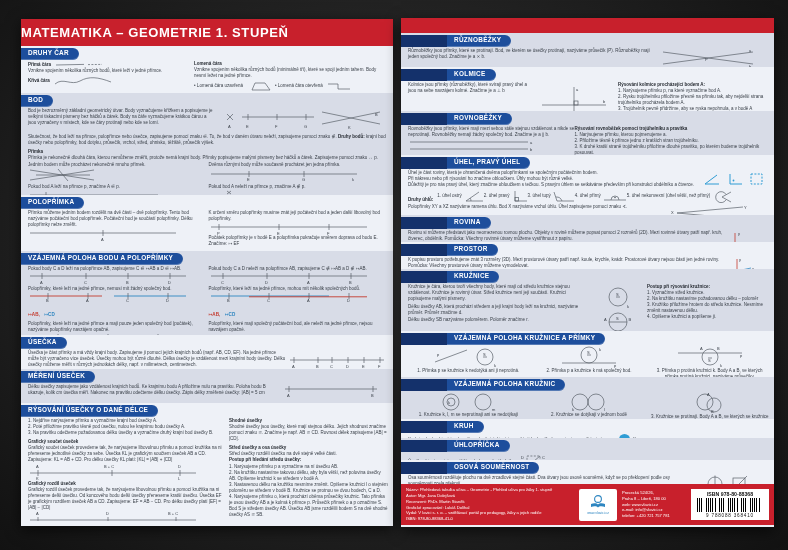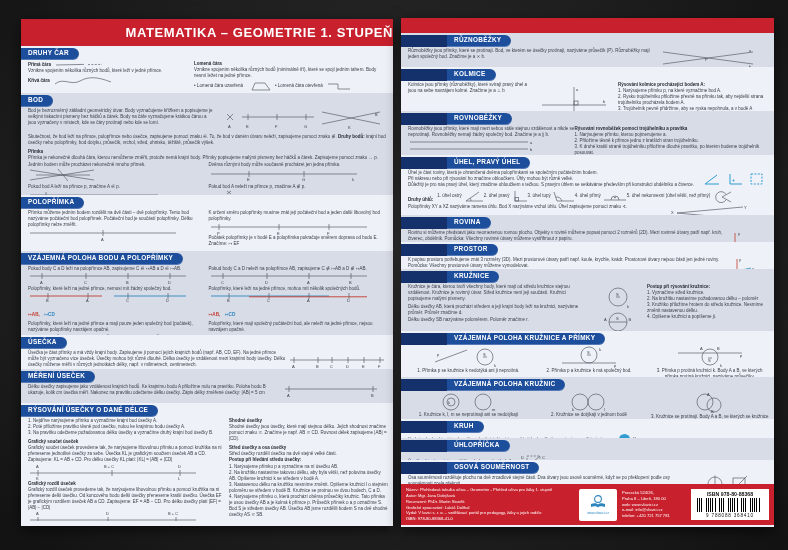--- a/index.html
+++ b/index.html
@@ -4,21 +4,21 @@
 <style>
   html,body{margin:0;padding:0;}
   body{
     width:788px;height:550px;overflow:hidden;position:relative;
     background:radial-gradient(ellipse at 50% 45%, #3a3a3a 0%, #232323 55%, #121212 100%);
     font-family:"Liberation Sans","DejaVu Sans",sans-serif;
   }
   .page{position:absolute;overflow:hidden;background:#eef1f7;box-shadow:0 4px 14px rgba(0,0,0,.65);}
   .page-left{left:21px;top:19px;width:372px;height:507px;}
   .page-right{left:401px;top:18px;width:373px;height:509px;}
-  .titlebar{height:27px;background:#c8202c;display:flex;align-items:center;justify-content:flex-end;}
+  .titlebar{height:27px;background:#c8202c;display:flex;align-items:center;justify-content:flex-start;}
   .titlebar span{color:#fff;font-weight:bold;font-size:13px;letter-spacing:.6px;}
   .redstrip{height:15px;background:#c8202c;}
   .sec{position:relative;overflow:hidden;box-sizing:border-box;padding:1px 4px 1px 0;}
   .g0{background:#eef1f7;}
   .g1{background:#d8dce7;}
   .hdr{margin:1px 0 1.5px 0;display:flex;align-items:stretch;}
   .pill{display:inline-block;background:#1d4e9c;color:#fff;font-weight:bold;font-size:6.4px;
         line-height:1;padding:2.4px 10px 2.8px 7px;border-radius:0 7px 7px 0;letter-spacing:.3px;
         box-shadow:inset 0 -1px 0 rgba(255,255,255,.25);}
   .lead{width:46px;background:#14316b;}

